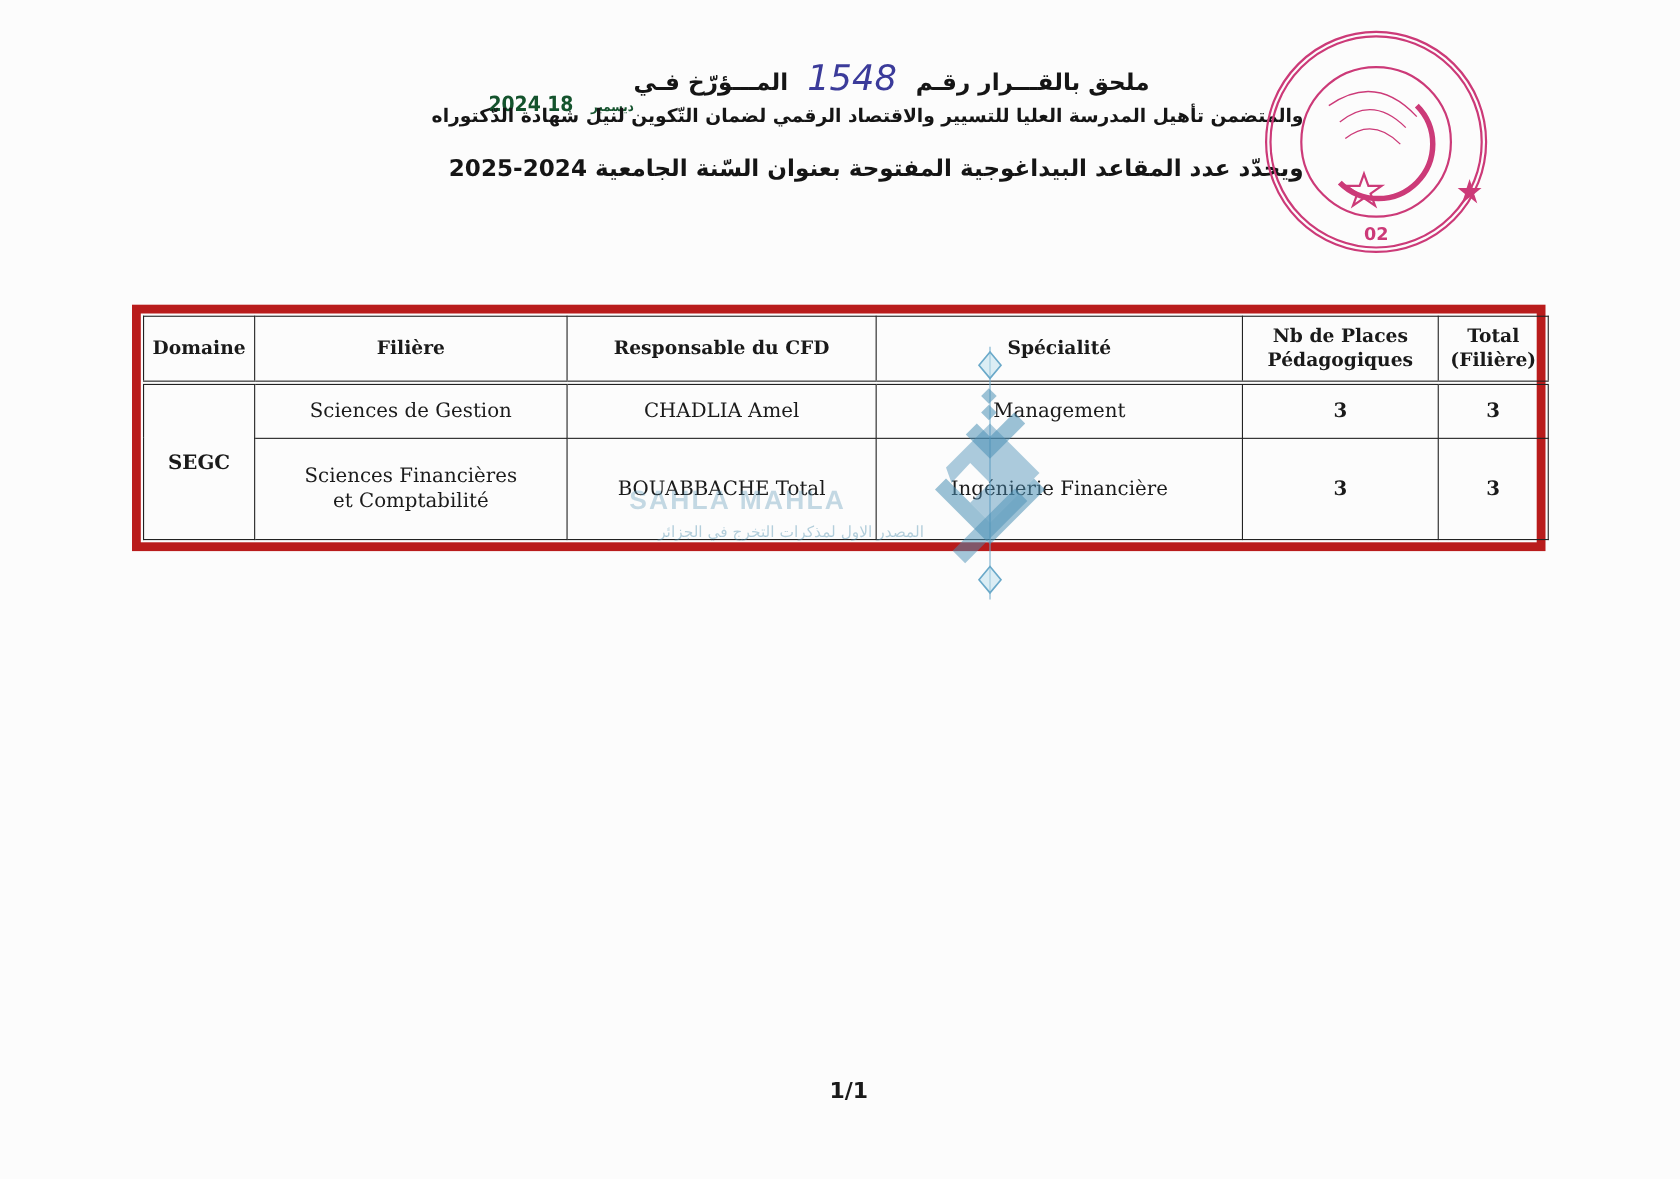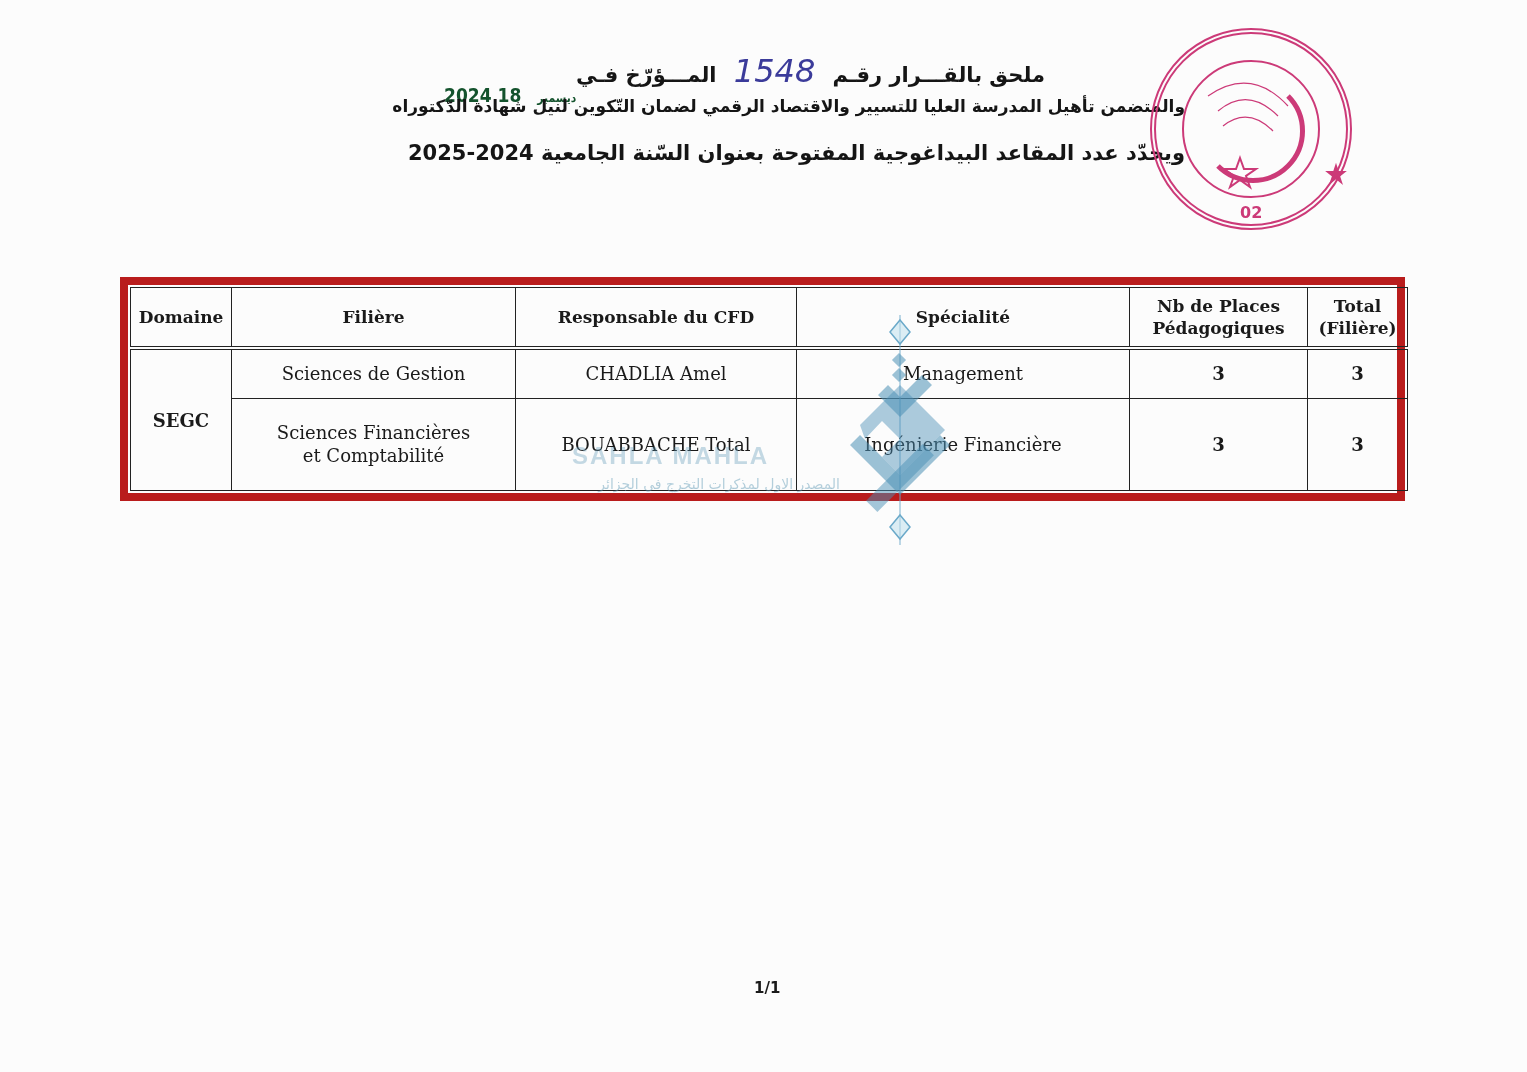--- a/index.html
+++ b/index.html
@@ -22,21 +22,21 @@
   }
   table { border-collapse:collapse; width:100%; height:100%; table-layout:fixed; }
   th, td { border:1.5px solid #222; text-align:center; vertical-align:middle; font-size:18px; }
   th { font-weight:bold; font-size:17px; height:56px; line-height:22px; }
   thead tr th { border-bottom:4px double #222; }
   td { font-weight:normal; }
   td.bold { font-weight:bold; font-size:18px; }
   .watermark { position:absolute; left:560px; top:315px; width:390px; height:235px; pointer-events:none; }
   .wm-text { position:absolute; left:572px; top:442px; font-family:Liberation Sans, sans-serif; color:rgba(90,150,180,0.35); font-size:24px; letter-spacing:2px; font-weight:bold; }
   .wm-sub { position:absolute; left:572px; top:476px; font-family:"DejaVu Sans", sans-serif; color:rgba(90,150,180,0.45); font-size:14px; direction:rtl; width:268px; text-align:right; }
-  .page-num { position:absolute; left:754px; top:979px; font-family:"DejaVu Sans", sans-serif; font-weight:bold; font-size:15px; }
+  .page-num { position:absolute; left:754px; top:979px; font-family:"DejaVu Sans", sans-serif; font-weight:bold; font-size:20px; }
 </style>
 </head>
 <body>
 
 <div class="header">
   <div class="line line1">
     <span>ملحق بالقـــرار رقـم</span>
     <span class="hand">1548</span>
     <span>المـــؤرّخ فـي</span>
   </div>

